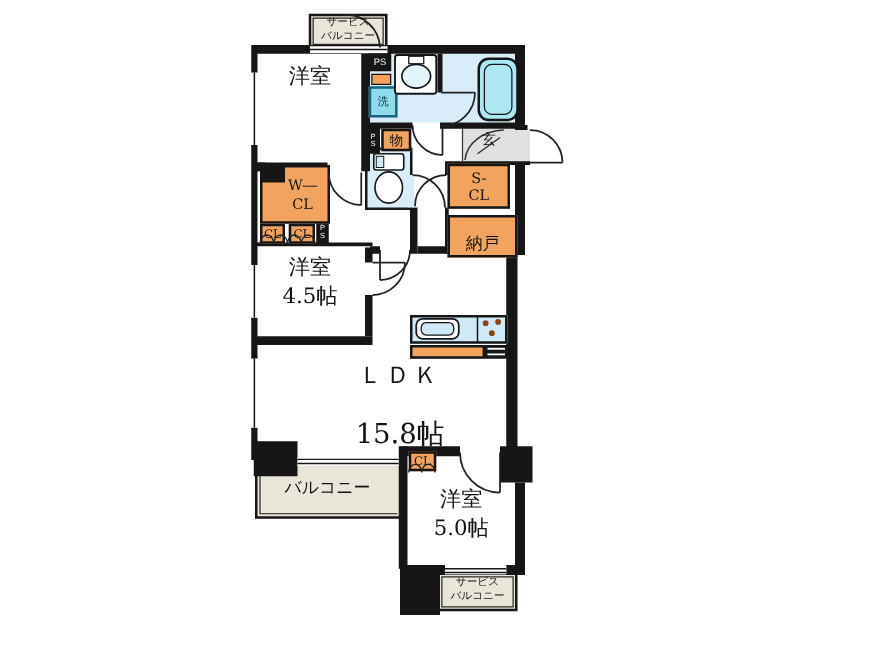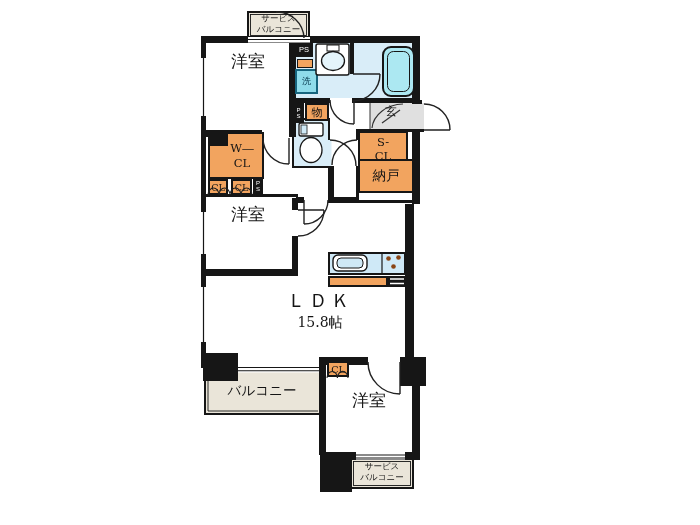--- a/index.html
+++ b/index.html
@@ -85,21 +85,21 @@
   </div>
   <div class="ob" style="left:231px;top:179px;width:21px;height:16px;font-size:9.5px;">
     <span>CL</span>
   </div>
   <div class="ob" style="left:358px;top:131px;width:50px;height:36px;">
     <div style="font-size:11.5px;line-height:1.25;">
       <div>S-</div>
       <div>CL</div>
     </div>
   </div>
-  <div class="ob" style="left:358px;top:159px;width:56px;height:34px;font-size:13.5px;">
+  <div class="ob" style="left:358px;top:172px;width:56px;height:34px;font-size:13.5px;align-items:flex-end;">
     <span>納戸</span>
   </div>
   <div class="ob" style="left:305px;top:103px;width:24px;height:18px;font-size:11px;">
     <span>物</span>
   </div>
   <div class="ob" style="left:297px;top:59px;width:16px;height:9px;border-width:1.5px;"></div>
   <div class="ob" style="left:327px;top:361px;width:22px;height:16px;font-size:9.5px;">
     <span>CL</span>
   </div>
   <div class="abs" style="left:295px;top:69px;width:23px;height:25px;background:#8FDCEA;border:2px solid #17657E;display:flex;align-items:center;justify-content:center;">
@@ -190,27 +190,29 @@
       <line x1="390" y1="279" x2="404" y2="279"></line>
         <line x1="390" y1="283.5" x2="404" y2="283.5"></line>
     </g>
   </svg>
 
   <div class="lbl" style="left:204px;top:50px;width:88px;font-size:17px;">
     <div>洋室</div>
   </div>
   <div class="lbl" style="left:202px;top:203px;width:92px;font-size:17px;">
     <div>洋室</div>
+    <div>4.5帖</div>
   </div>
   <div class="lbl" style="left:244px;top:287px;width:152px;">
     <div style="font-size:19px;letter-spacing:3px;">ＬＤＫ</div>
-    <div style="font-size:14px;">15.8帖</div>
+    <div style="font-size:22px;margin-top:20px;">15.8帖</div>
   </div>
   <div class="lbl" style="left:324px;top:389px;width:90px;font-size:17px;">
     <div>洋室</div>
+    <div>5.0帖</div>
   </div>
   <div class="lbl" style="left:206px;top:381px;width:112px;font-size:13.5px;">バルコニー</div>
   <div class="lbl" style="left:381px;top:104px;width:20px;font-size:11.5px;">玄</div>
   <div class="lbl" style="left:247px;top:13px;width:63px;font-size:8.5px;line-height:1.3;">
     <div>サービス</div>
     <div>バルコニー</div>
   </div>
   <div class="lbl" style="left:350px;top:461px;width:64px;font-size:8.5px;line-height:1.3;">
     <div>サービス</div>
     <div>バルコニー</div>

